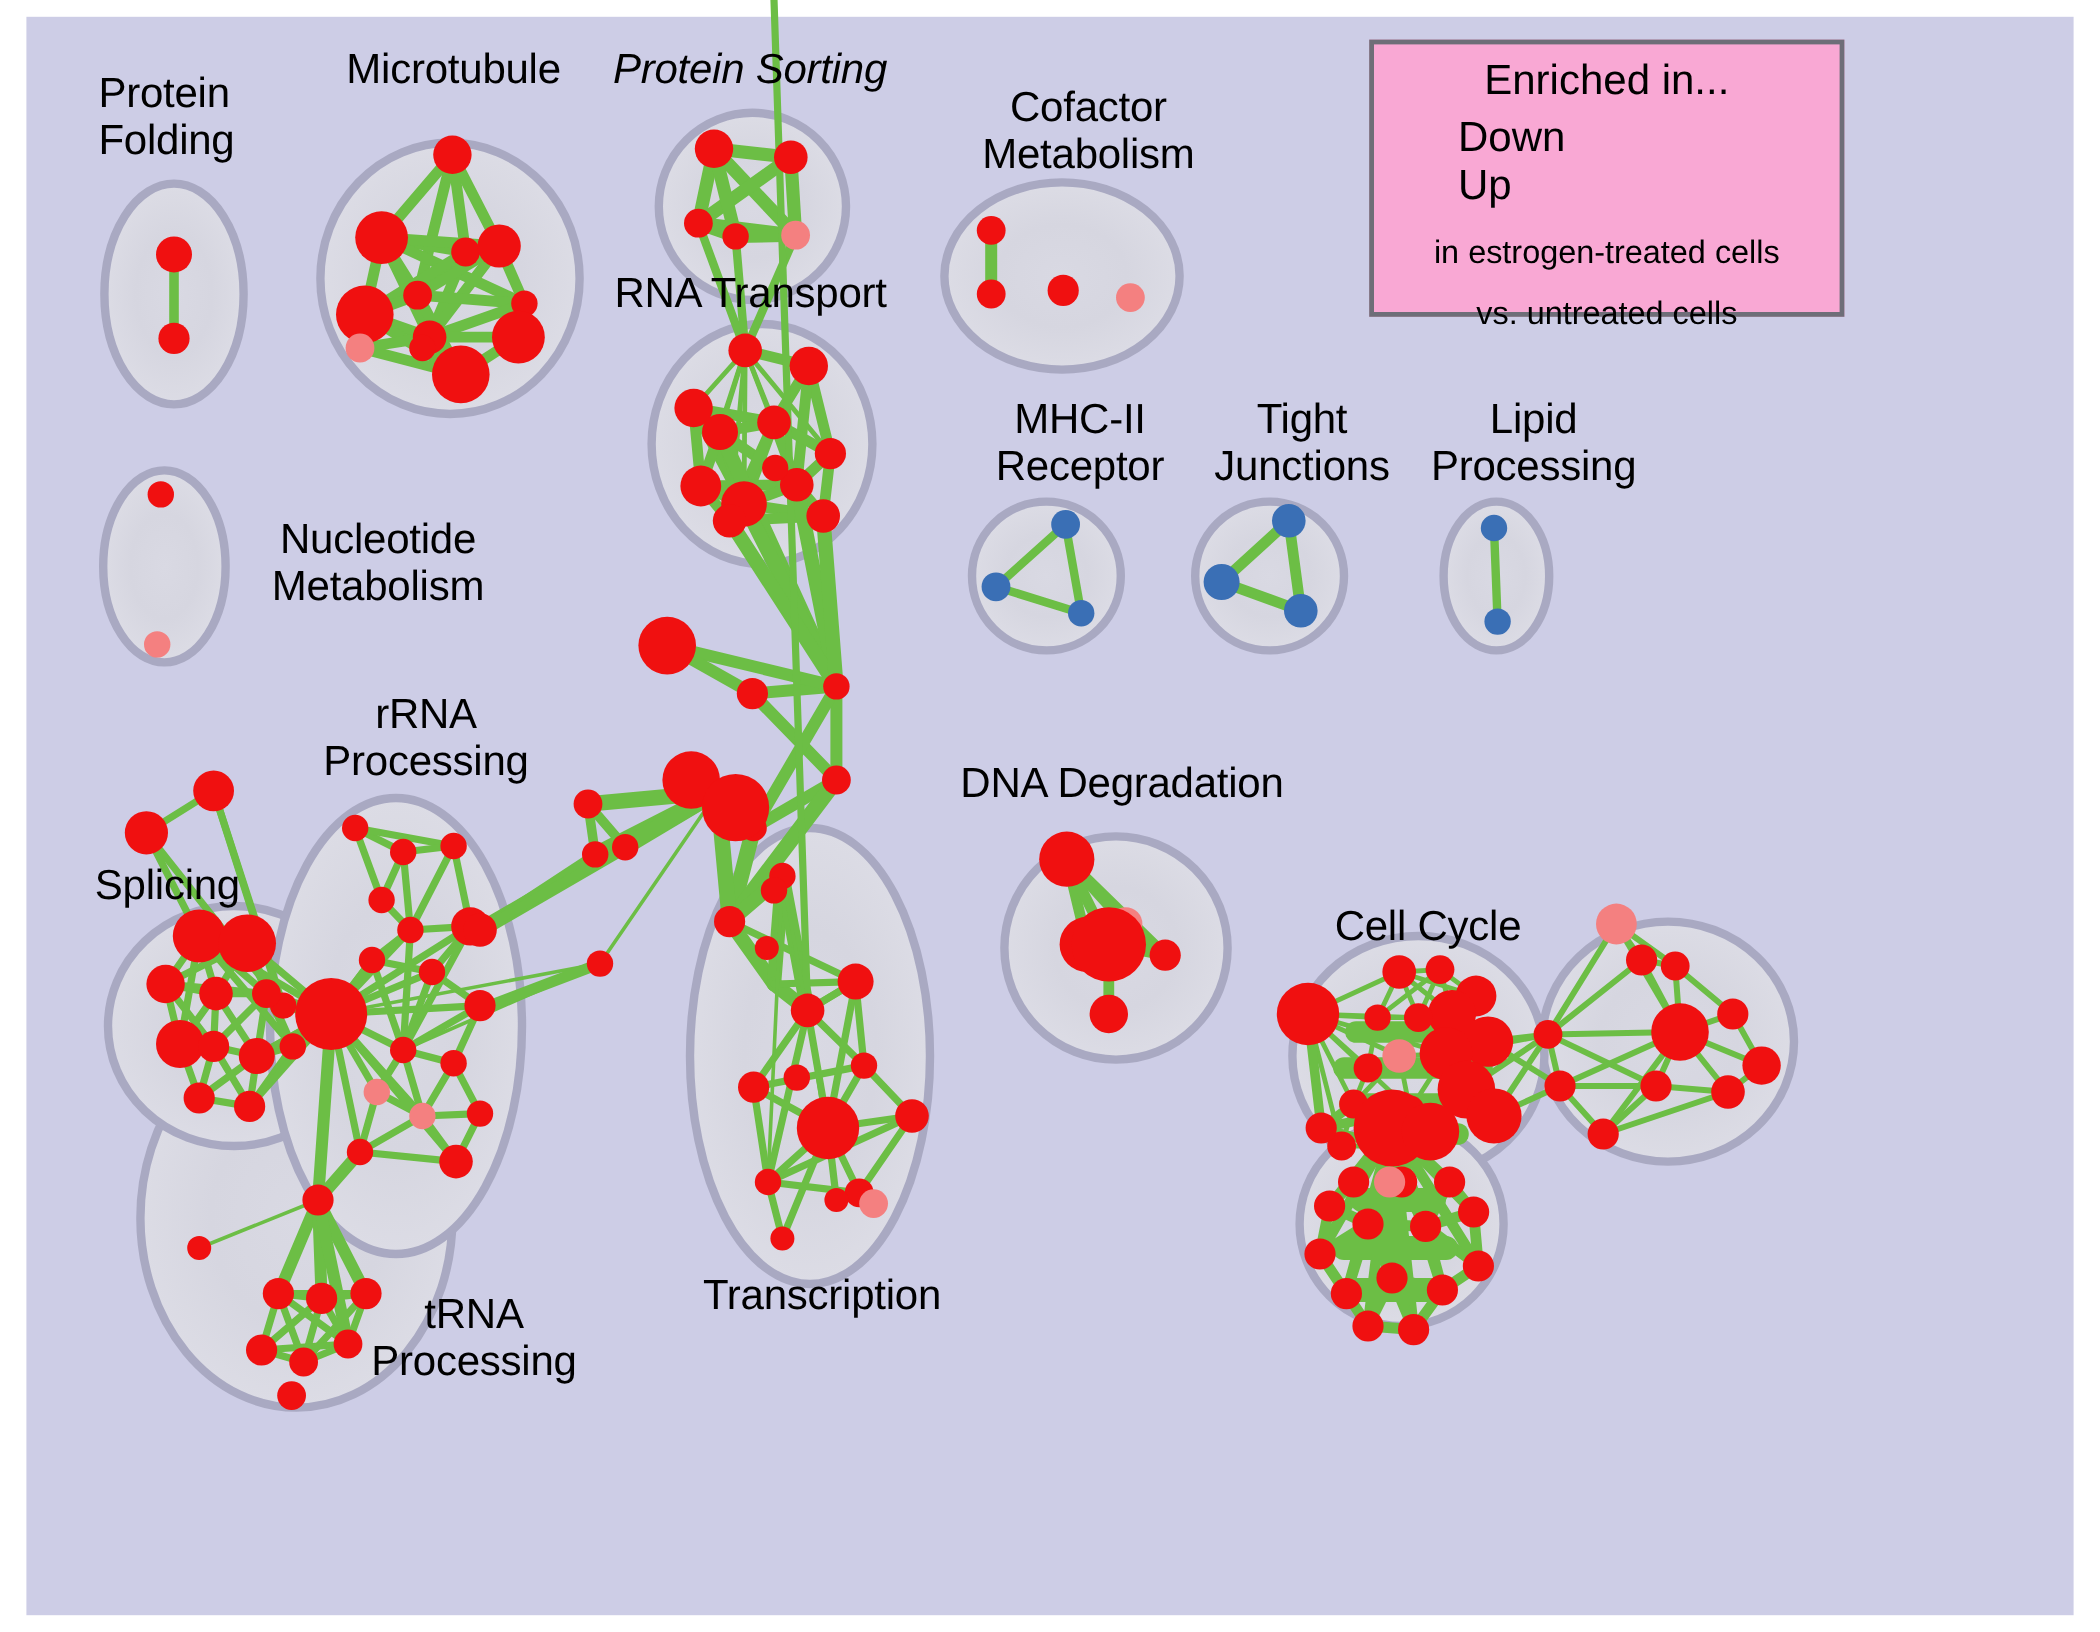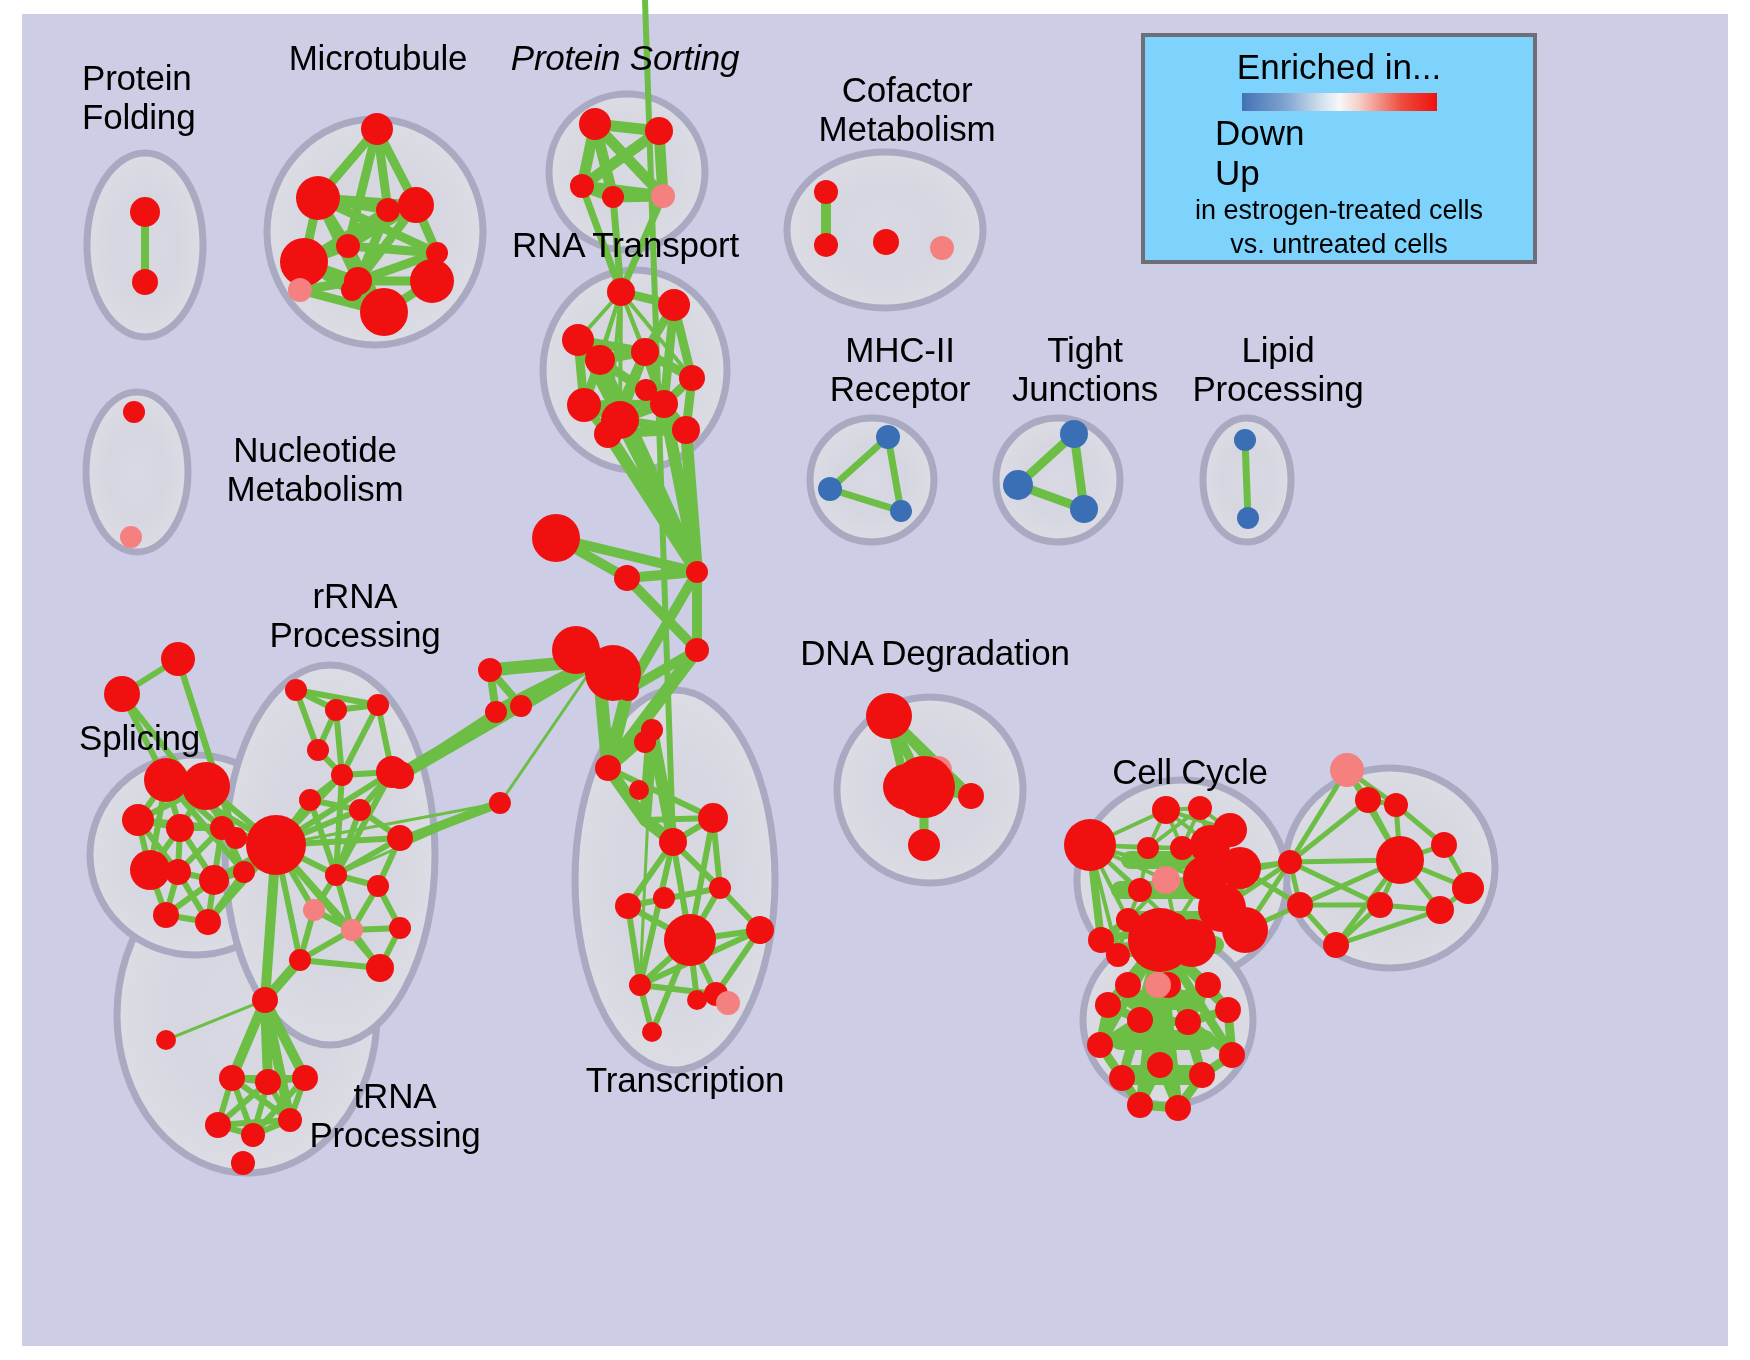--- a/index.html
+++ b/index.html
@@ -25,36 +25,36 @@
     font-weight:400;
     text-align:center;
     white-space:pre;
     letter-spacing:-0.2px;
   }
   
   #legend{
     position:absolute;
     left:1141px;top:33px;
     width:396px;height:231px;
-    background:#7dd3fc;
+    background:#f9a8d4;
     border:4px solid #6e6e78;
     box-sizing:border-box;
     display:flex;flex-direction:column;align-items:center;
     padding-top:10px;
   }
   #legend .ltitle{font-size:35px;color:#000;margin-bottom:6px;}
   #legend .bar{
     width:195px;height:56px;
     background:linear-gradient(to right,#4472b4 0%,#7fa3cf 22%,#d8e3ef 42%,#f7f7f7 50%,#f6cfc9 60%,#ef4b3e 82%,#f01010 100%);
   }
   #legend .updown{
     width:248px;display:flex;justify-content:space-between;
     font-size:35px;color:#000;margin-top:2px;flex-direction:column;
   }
-  #legend .sub{font-size:27px;color:#000;line-height:1.16;text-align:center;margin-top:2px;}
+  #legend .sub{font-size:27px;color:#000;line-height:1.16;text-align:center;margin-top:20px;}
 </style>
 </head>
 <body>
 
 <div id="stage">
   <div id="canvasbg"></div>
 
   <svg id="net" xmlns="http://www.w3.org/2000/svg">
     <defs>
       <radialGradient id="cgrad" cx="50%" cy="50%" r="50%">

